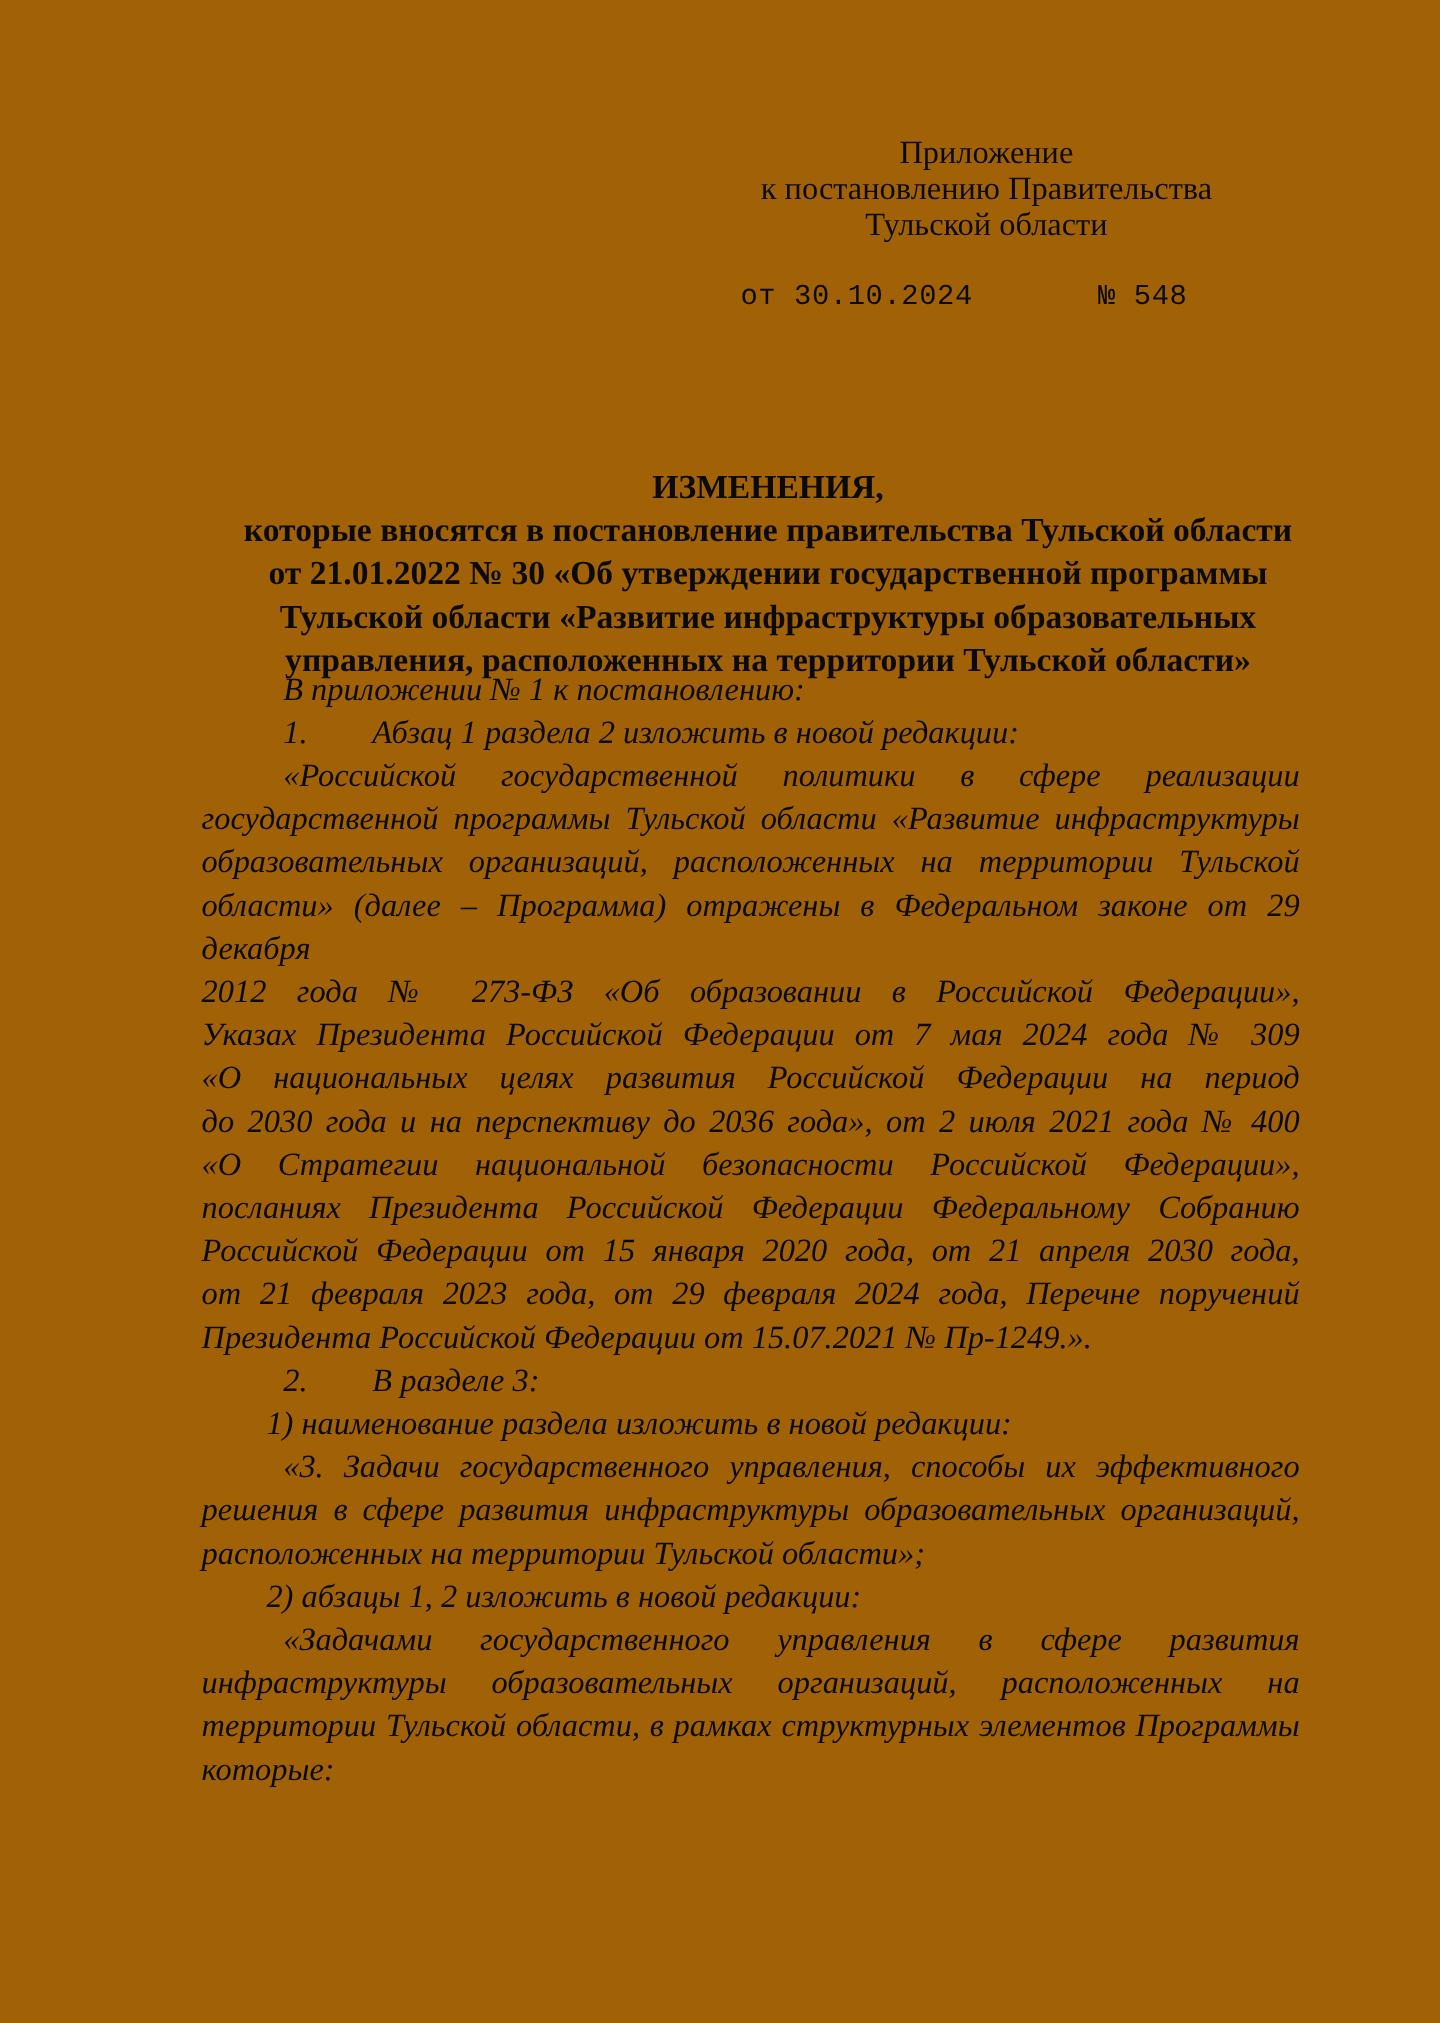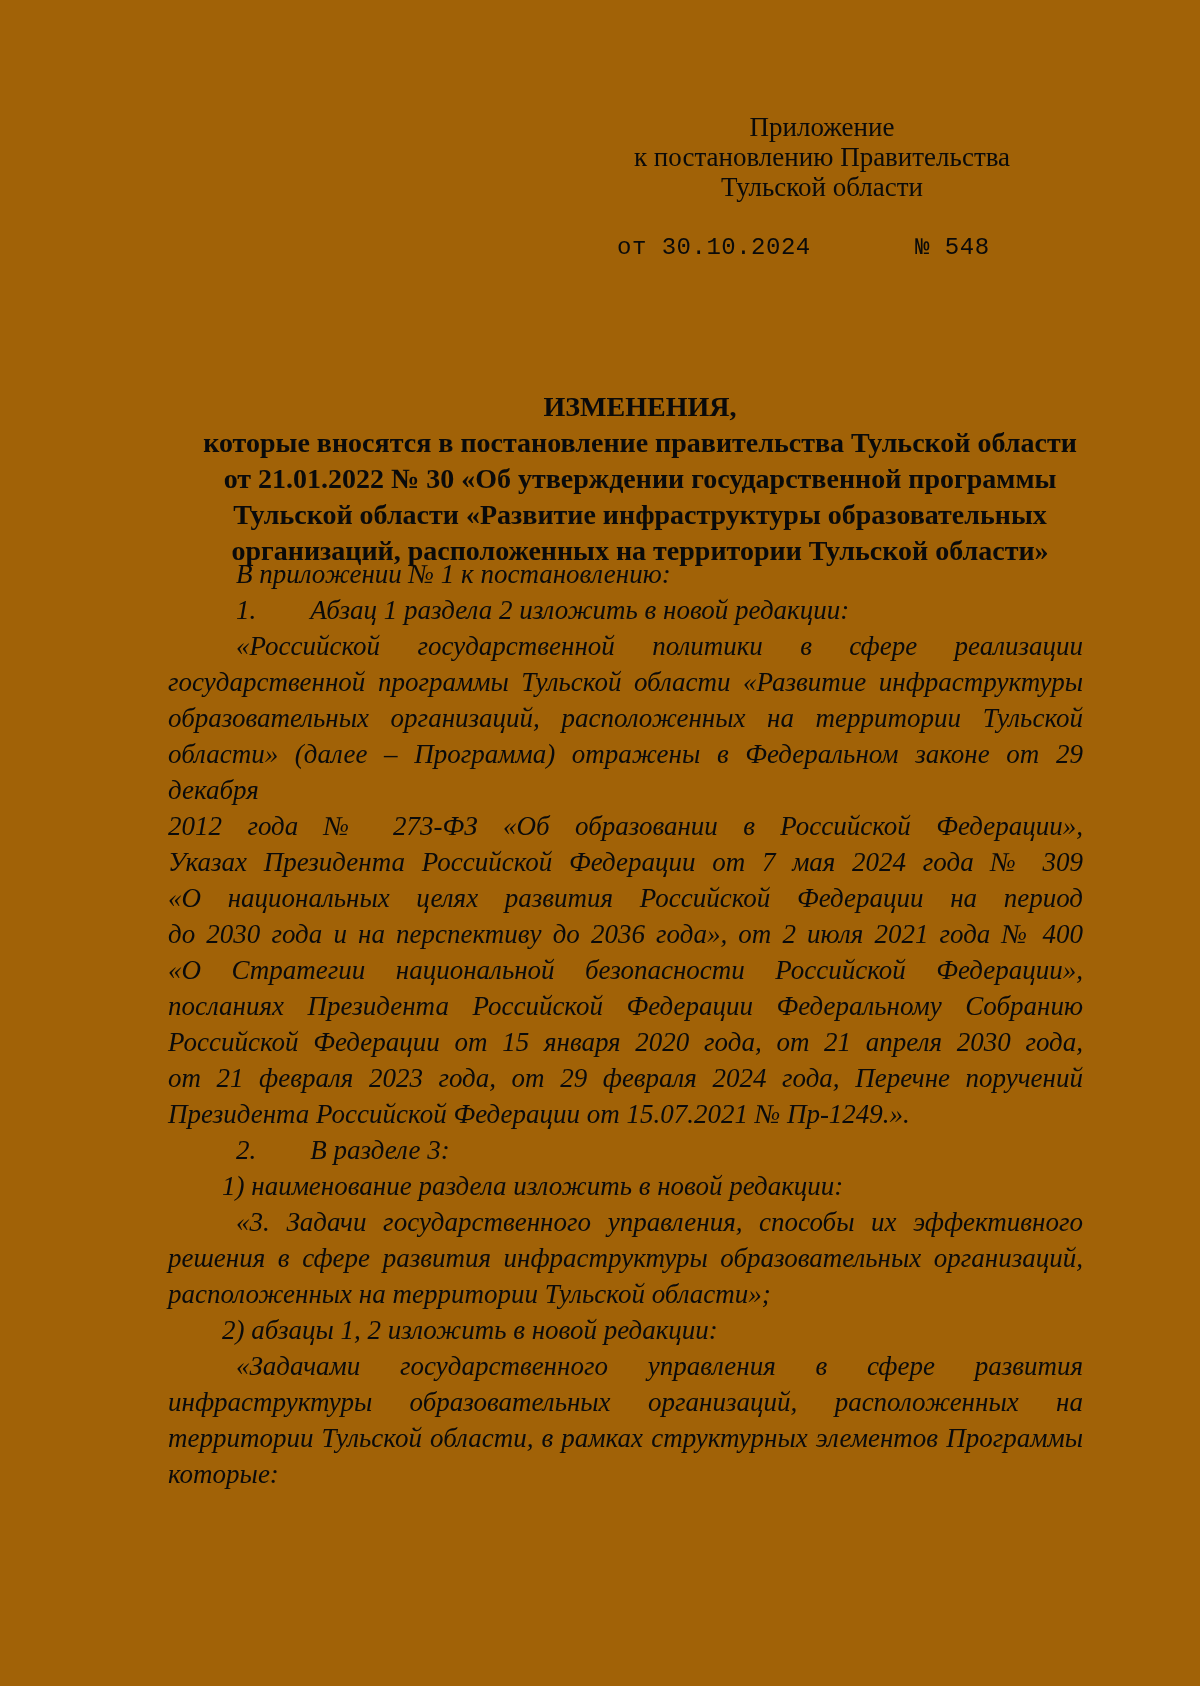--- a/index.html
+++ b/index.html
@@ -62,21 +62,21 @@
     <div class="hline">Тульской области</div>
   </div>
 
   <div class="date-line">от 30.10.2024       № 548</div>
 
   <div class="title-block">
     <div class="tline">ИЗМЕНЕНИЯ,</div>
     <div class="tline">которые вносятся в постановление правительства Тульской области</div>
     <div class="tline">от 21.01.2022 № 30 «Об утверждении государственной программы</div>
     <div class="tline">Тульской области «Развитие инфраструктуры образовательных</div>
-    <div class="tline">организаций, расположенных на территории Тульской области»</div>
+    <div class="tline">управления, расположенных на территории Тульской области»</div>
   </div>
 
   <div class="body-block">
     <div class="line ind">В приложении № 1 к постановлению:</div>
     <div class="line ind pre">1.        Абзац 1 раздела 2 изложить в новой редакции:</div>
     <div class="line ind jst">«Российской государственной политики в сфере реализации</div>
     <div class="line jst">государственной программы Тульской области «Развитие инфраструктуры</div>
     <div class="line jst">образовательных организаций, расположенных на территории Тульской</div>
     <div class="line jst">области» (далее – Программа) отражены в Федеральном законе от 29 декабря</div>
     <div class="line jst">2012 года № 273-ФЗ «Об образовании в Российской Федерации»,</div>

